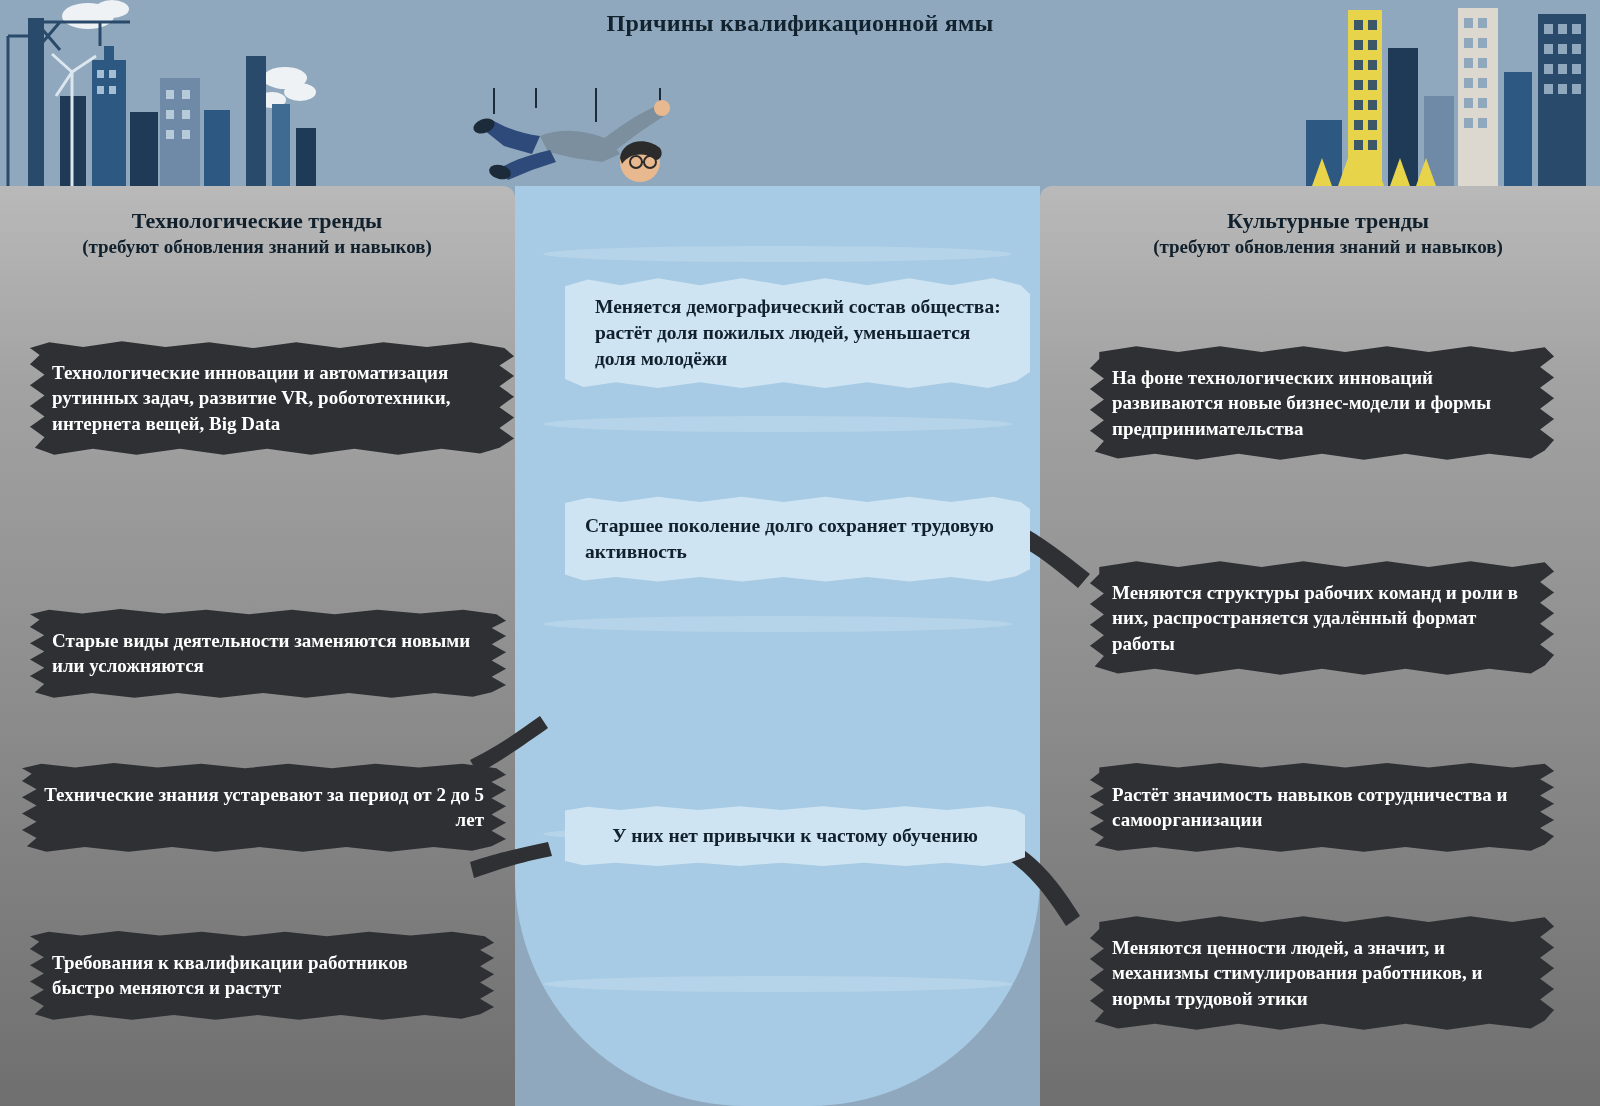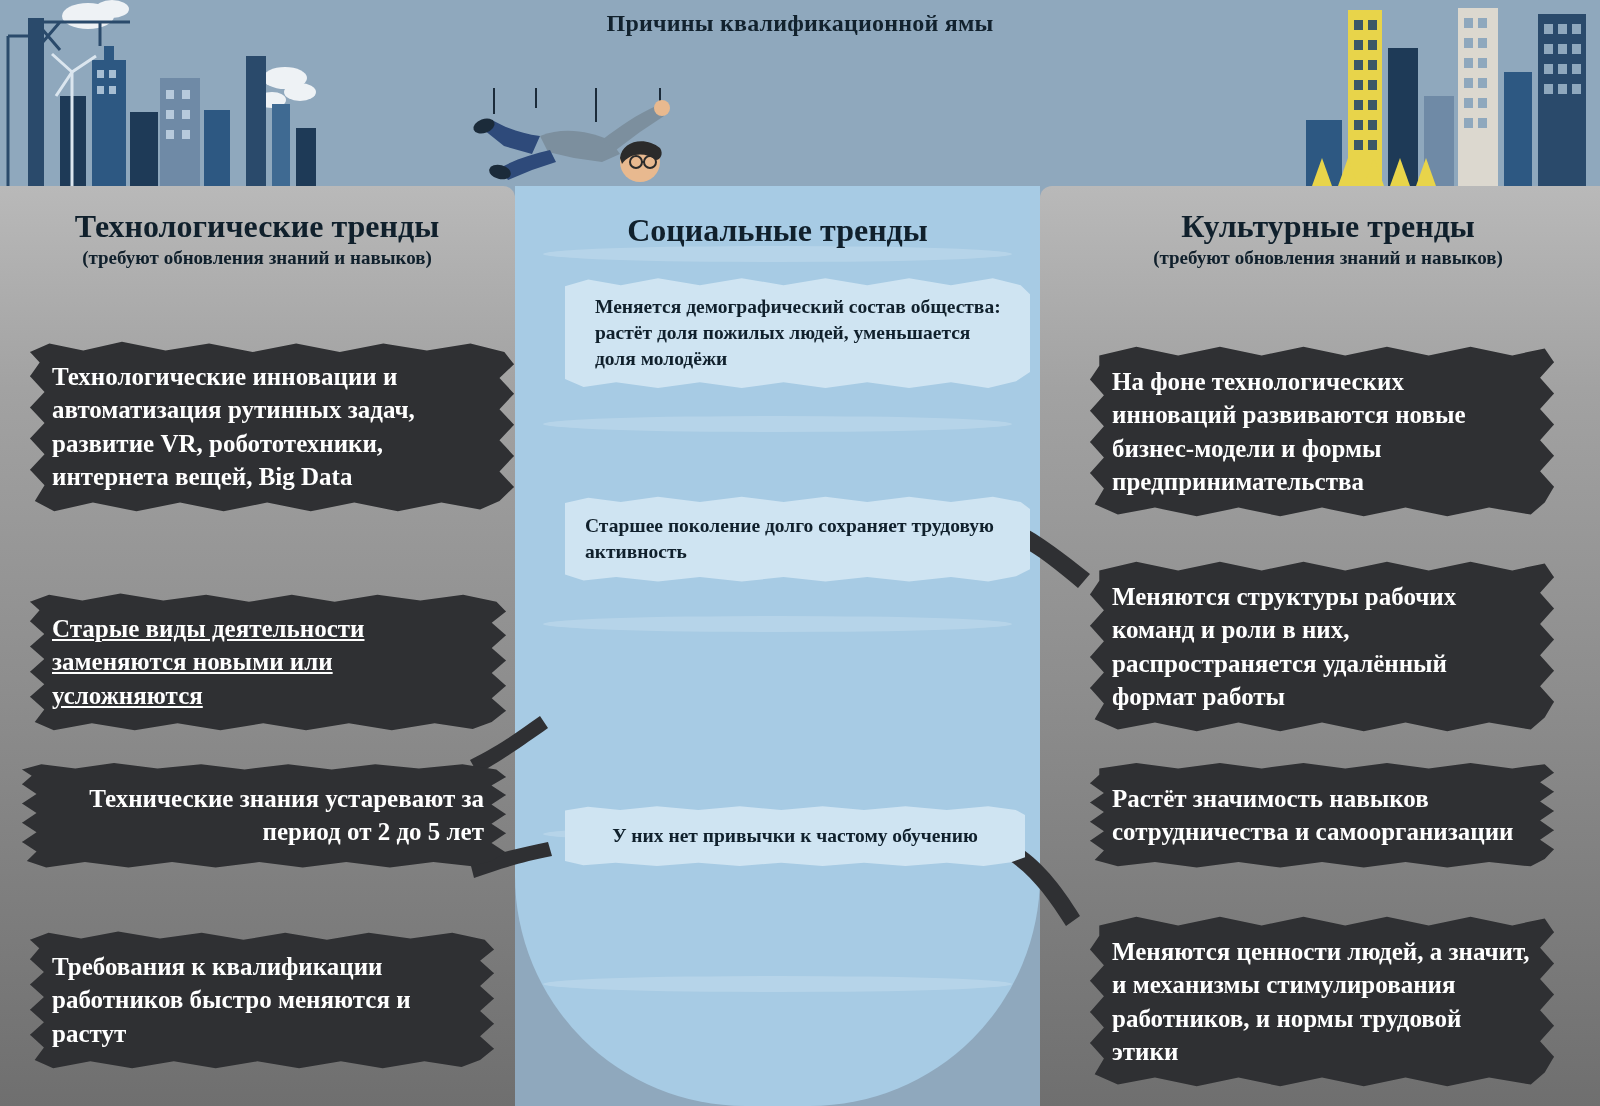--- a/index.html
+++ b/index.html
@@ -36,31 +36,31 @@
   .water{
     position:absolute;left:515px;top:186px;width:525px;height:920px;
     background:#a7cbe4;
     border-radius:0 0 230px 230px;
     box-shadow:inset 0 0 0 0 rgba(0,0,0,0);
   }
   .water .wline{position:absolute;left:28px;right:28px;height:16px;border-radius:50%;background:rgba(255,255,255,.18);}
 
   
   .cliffHead{position:absolute;text-align:center;color:#10202c;}
-  .cliffHead .h{font-size:32px;font-weight:bold;}
+  .cliffHead .h{font-size:22px;font-weight:bold;}
   .cliffHead .s{font-size:19px;font-weight:bold;margin-top:2px;line-height:1.15;}
 
   .headLeft{left:12px;top:208px;width:490px;}
   .headMid{left:525px;top:212px;width:505px;}
   .headRight{right:12px;top:208px;width:520px;}
 
   
   .rock{
     position:absolute;background:#2f3033;color:#ffffff;
-    padding:20px 22px;font-size:25px;line-height:1.33;font-weight:bold;
+    padding:20px 22px;font-size:19px;line-height:1.33;font-weight:bold;
     box-shadow:0 2px 0 rgba(0,0,0,.25);
   }
   .rock.l{
     clip-path:polygon(0% 7%,4% 2%,11% 6%,19% 1%,28% 6%,37% 2%,46% 7%,55% 2%,64% 7%,73% 2%,82% 6%,91% 2%,98% 7%,100% 14%,
                       97% 22%,100% 31%,97% 40%,100% 49%,97% 58%,100% 67%,97% 76%,100% 85%,97% 93%,93% 98%,
                       85% 94%,76% 99%,67% 94%,58% 99%,49% 94%,40% 99%,31% 94%,22% 99%,13% 94%,5% 99%,1% 93%,
                       3% 84%,0% 75%,3% 66%,0% 57%,3% 48%,0% 39%,3% 30%,0% 21%,2% 13%);
   }
   .rock.r{
     clip-path:polygon(2% 6%,10% 1%,19% 6%,28% 1%,37% 6%,46% 1%,55% 6%,64% 1%,73% 6%,82% 1%,91% 6%,98% 2%,100% 10%,
@@ -237,40 +237,37 @@
     <div class="wline" style="top:430px"></div>
     <div class="wline" style="top:640px"></div>
     <div class="wline" style="top:790px"></div>
   </div>
 
   <div class="cliffHead headLeft">
     <div class="h">Технологические тренды</div>
     <div class="s">(требуют обновления знаний и навыков)</div>
   </div>
 
-  <div class="cliffHead headMid">
-    <div class="h">Социальные тренды</div>
-  </div>
 
   <div class="cliffHead headRight">
     <div class="h">Культурные тренды</div>
     <div class="s">(требуют обновления знаний и навыков)</div>
   </div>
 
   <div>
     <svg width="1600" height="1106" style="position:absolute;left:0;top:0;pointer-events:none;">
       <path d="M470 760 C505 742 520 730 540 716 L548 728 C528 742 512 754 478 774 Z" fill="#2f3033"></path>
       <path d="M470 862 C500 852 520 848 548 842 L552 856 C522 862 502 868 474 878 Z" fill="#2f3033"></path>
       <path d="M1010 520 C1040 534 1062 552 1090 574 L1078 588 C1052 566 1032 550 1002 536 Z" fill="#2f3033"></path>
       <path d="M1006 840 C1034 852 1058 880 1080 916 L1066 926 C1046 894 1026 868 998 854 Z" fill="#2f3033"></path>
     </svg>
   </div>
 
   <div class="rock l" style="left:30px;top:340px;width:440px;">Технологические инновации и автоматизация рутинных задач, развитие VR, робототехники, интернета вещей, Big Data</div>
-  <div class="rock l" style="left:30px;top:592px;width:432px;text-decoration:underline;">Старые виды деятельности заменяются новыми или усложняются</div>
+  <div class="rock l" style="left:30px;top:608px;width:432px;">Старые виды деятельности заменяются новыми или усложняются</div>
   <div class="rock l" style="left:22px;top:762px;width:440px;text-align:right;">Технические знания устаревают за период от 2 до 5 лет</div>
   <div class="rock l" style="left:30px;top:930px;width:420px;">Требования к квалификации работников быстро меняются и растут</div>
 
   <div class="wave" style="left:565px;top:276px;width:415px;padding-left:30px;">Меняется демографический состав общества: растёт доля пожилых людей, уменьшается доля молодёжи</div>
   <div class="wave" style="left:565px;top:495px;width:425px;">Старшее поколение долго сохраняет трудовую активность</div>
   <div class="wave" style="left:565px;top:805px;width:420px;text-align:center;">У них нет привычки к частому обучению</div>
 
   <div class="rock r" style="left:1090px;top:345px;width:420px;">На фоне технологических инноваций развиваются новые бизнес-модели и формы предпринимательства</div>
   <div class="rock r" style="left:1090px;top:560px;width:420px;">Меняются структуры рабочих команд и роли в них, распространяется удалённый формат работы</div>
   <div class="rock r" style="left:1090px;top:762px;width:420px;">Растёт значимость навыков сотрудничества и самоорганизации</div>

